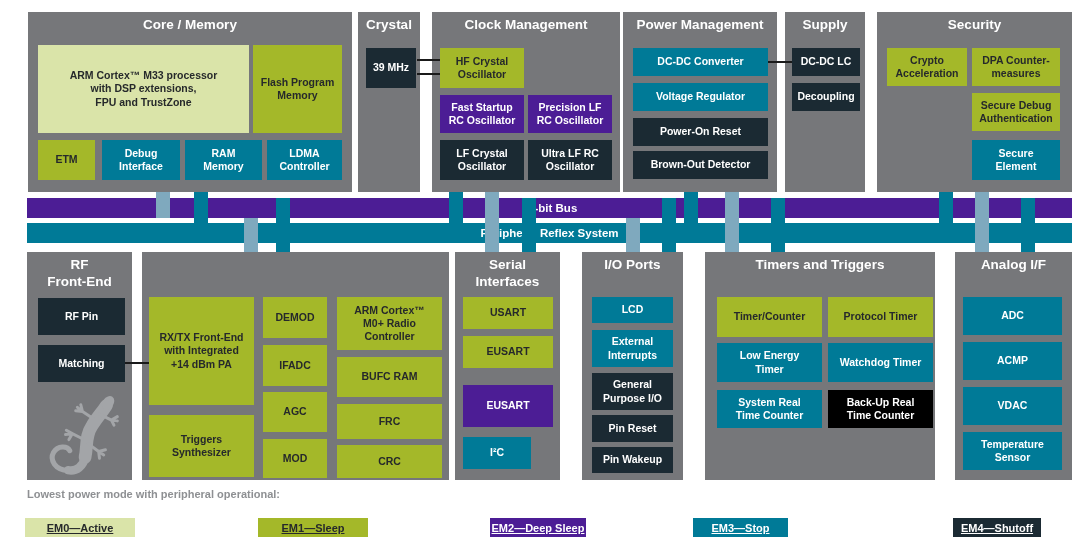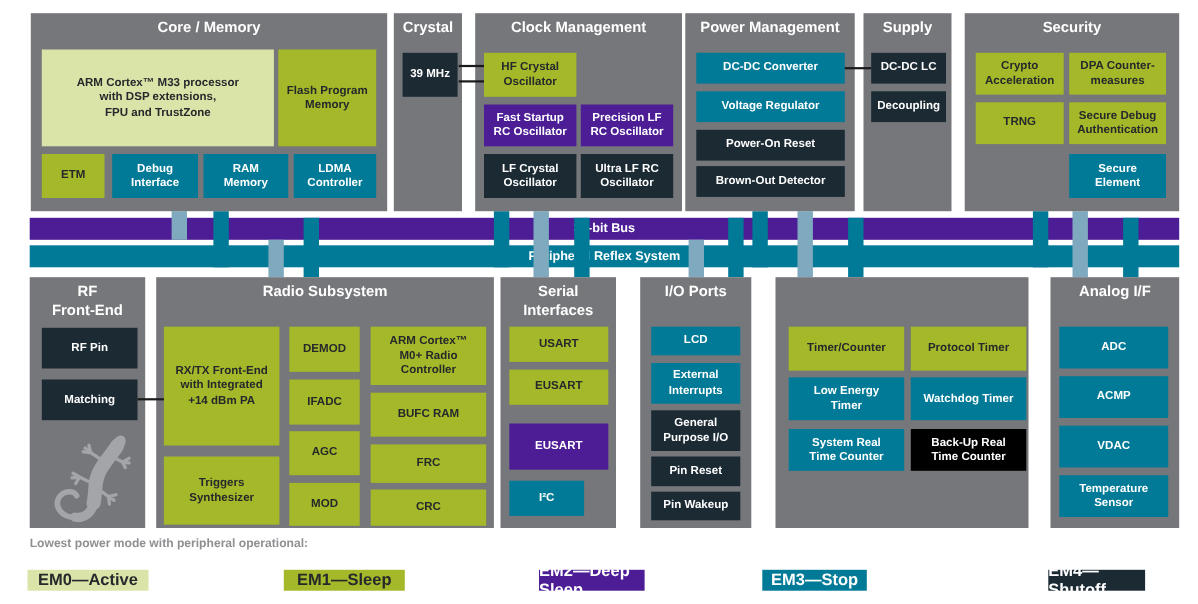--- a/index.html
+++ b/index.html
@@ -16,21 +16,21 @@
   .em3{background:#007A97;color:#ffffff;}
   .em4{background:#1B2A33;color:#ffffff;}
   .blackbox{background:#000000;color:#ffffff;text-align:center;}
   .bar{position:absolute;left:27px;width:1045px;height:20px;display:flex;align-items:center;
        justify-content:center;color:#fff;font-weight:bold;font-size:11.5px;z-index:1;}
   .stub{position:absolute;width:14px;z-index:2;}
   .stub.em2{background:#7FA9BE;} .stub.em3{background:#007A97;}
   .wire{position:absolute;background:#1a1a1a;height:2px;z-index:4;}
   .legend-label{position:absolute;left:27px;top:488px;font-weight:bold;font-size:11px;color:#8E9093;}
   .legend-item{position:absolute;top:518px;height:19px;display:flex;align-items:center;
-               justify-content:center;font-weight:bold;font-size:15px;}
+               justify-content:center;font-weight:bold;font-size:11px;text-decoration:underline;}
   .gecko{position:absolute;left:8px;top:140px;}
 </style>
 </head>
 <body>
 
 <div id="canvas">
 
   <div class="bar em2" style="top:198px">
     <span>32-bit Bus</span>
   </div>
@@ -107,21 +107,20 @@
     <div class="cell em4" style="left:7px;top:36px;width:68px;height:28px">DC-DC LC</div>
     <div class="cell em4" style="left:7px;top:71px;width:68px;height:28px">Decoupling</div>
   </div>
 
   <div class="block" style="left:877px;top:12px;width:195px;height:180px">
     <div class="btitle">Security</div>
     <div class="cell em1" style="left:10px;top:36px;width:80px;height:38px">Crypto
 Acceleration</div>
     <div class="cell em1" style="left:95px;top:36px;width:88px;height:38px">DPA Counter-
 measures</div>
-    <div class="cell em1" style="left:10px;top:81px;width:80px;height:38px">TRNG</div>
     <div class="cell em1" style="left:95px;top:81px;width:88px;height:38px">Secure Debug
 Authentication</div>
     <div class="cell em3" style="left:95px;top:128px;width:88px;height:40px">Secure
 Element</div>
   </div>
 
   <div class="block" style="left:27px;top:252px;width:105px;height:228px">
     <div class="btitle">RF
 Front-End</div>
     <div class="cell em4" style="left:11px;top:46px;width:87px;height:37px">RF Pin</div>
@@ -136,21 +135,20 @@
       <g stroke="#A3A5A8" stroke-width="3.5" stroke-linecap="round" fill="none">
         <path d="M70 26 L 84 33 M84 33 l 7 -4 M84 33 l 7 1 M84 33 l 3 6"></path>
         <path d="M62 31 L 50 23 M50 23 l -6 -5 M50 23 l -8 -1 M50 23 l -2 -8"></path>
         <path d="M57 61 L 69 70 M69 70 l 8 -2 M69 70 l 6 4 M69 70 l 1 8"></path>
         <path d="M50 55 L 38 49 M38 49 l -7 -4 M38 49 l -8 1 M38 49 l -4 7"></path>
       </g>
     </svg>
   </div>
 
   <div class="block" style="left:142px;top:252px;width:307px;height:228px">
-    <div class="btitle">Radio Subsystem</div>
     <div class="cell em1" style="left:7px;top:45px;width:105px;height:108px">RX/TX Front-End
 with Integrated
 +14 dBm PA</div>
     <div class="cell em1" style="left:7px;top:163px;width:105px;height:62px">Triggers
 Synthesizer</div>
     <div class="cell em1" style="left:121px;top:45px;width:64px;height:41px">DEMOD</div>
     <div class="cell em1" style="left:121px;top:93px;width:64px;height:41px">IFADC</div>
     <div class="cell em1" style="left:121px;top:140px;width:64px;height:40px">AGC</div>
     <div class="cell em1" style="left:121px;top:187px;width:64px;height:39px">MOD</div>
     <div class="cell em1" style="left:195px;top:45px;width:105px;height:53px">ARM Cortex™
@@ -175,20 +173,21 @@
     <div class="cell em3" style="left:10px;top:45px;width:81px;height:26px">LCD</div>
     <div class="cell em3" style="left:10px;top:78px;width:81px;height:37px">External
 Interrupts</div>
     <div class="cell em4" style="left:10px;top:121px;width:81px;height:37px">General
 Purpose I/O</div>
     <div class="cell em4" style="left:10px;top:163px;width:81px;height:27px">Pin Reset</div>
     <div class="cell em4" style="left:10px;top:195px;width:81px;height:26px">Pin Wakeup</div>
   </div>
 
   <div class="block" style="left:705px;top:252px;width:230px;height:228px">
+    <div class="btitle">Timers and Triggers</div>
     <div class="cell em1" style="left:12px;top:45px;width:105px;height:40px">Timer/Counter</div>
     <div class="cell em1" style="left:123px;top:45px;width:105px;height:40px">Protocol Timer</div>
     <div class="cell em3" style="left:12px;top:91px;width:105px;height:39px">Low Energy
 Timer</div>
     <div class="cell em3" style="left:123px;top:91px;width:105px;height:39px">Watchdog Timer</div>
     <div class="cell em3" style="left:12px;top:138px;width:105px;height:38px">System Real
 Time Counter</div>
     <div class="cell blackbox" style="left:123px;top:138px;width:105px;height:38px">Back-Up Real
 Time Counter</div>
   </div>

